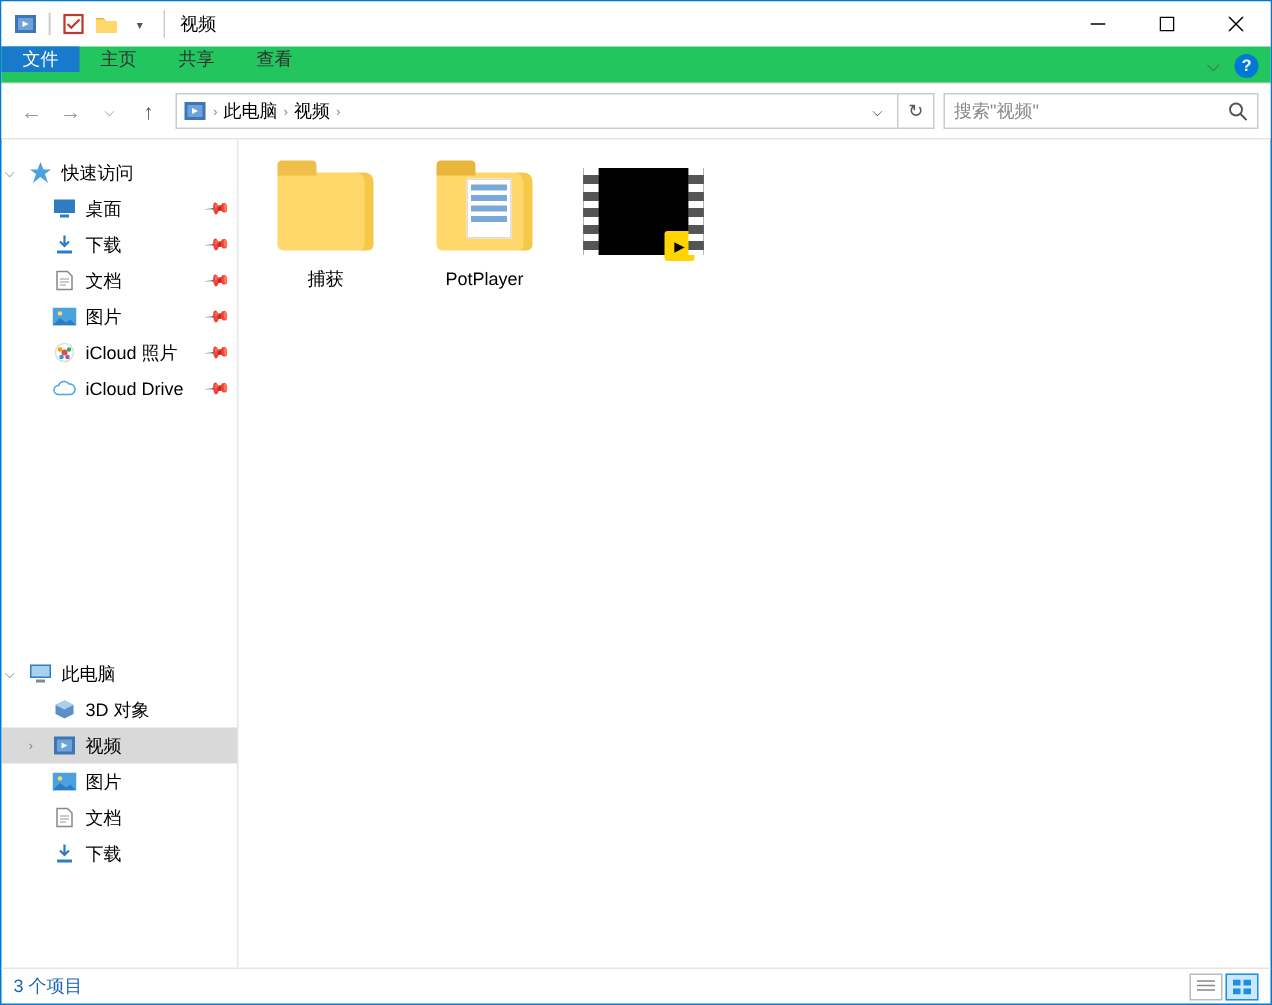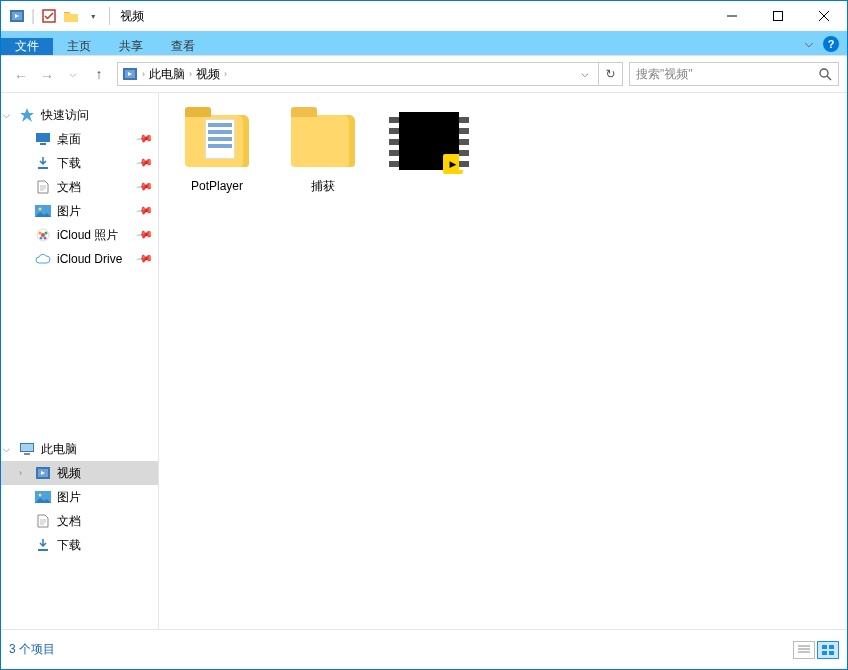--- a/index.html
+++ b/index.html
@@ -5,21 +5,21 @@
 * { box-sizing: border-box; margin: 0; padding: 0; font-family: "Segoe UI", "Microsoft YaHei", sans-serif; }
 body { width: 848px; height: 670px; background: linear-gradient(90deg, #0078d7 0%, #0078d7 2px, transparent 2px), linear-gradient(270deg, #0078d7 0%, #0078d7 2px, transparent 2px), linear-gradient(180deg, #0078d7 0%, #0078d7 2px, transparent 2px); overflow: hidden; }
 .window { width: 848px; height: 670px; background: #fff; display: flex; flex-direction: column; border: 1px solid #0078d7; }
 .titlebar { height: 30px; display: flex; align-items: center; padding-left: 8px; background: #fff; }
 .titlebar .icons-left { display: flex; gap: 6px; align-items: center; }
 .titlebar .sep { width: 1px; height: 18px; background: #ccc; margin: 0 8px; }
 .titlebar .title { font-size: 12px; color: #000; margin-left: 2px; }
 .titlebar .spacer { flex: 1; }
 .titlebar .win-controls { display: flex; }
 .titlebar .win-btn { width: 46px; height: 30px; display: flex; align-items: center; justify-content: center; font-size: 10px; }
-.ribbon-tabs { height: 25px; display: flex; align-items: flex-end; background: #7dd3fc; border-bottom: 1px solid #e1e1e1; position: relative; }
+.ribbon-tabs { height: 25px; display: flex; align-items: flex-start; background: #22c55e; border-bottom: 1px solid #e1e1e1; position: relative; }
 .ribbon-tab { padding: 0 14px; font-size: 12px; display: flex; align-items: center; color: #333; }
 .ribbon-tab.file { background: #1979ca; color: #fff; }
 .ribbon-right { position: absolute; right: 8px; top: 0; height: 25px; display: flex; align-items: center; gap: 10px; }
 .nav-row { height: 36px; display: flex; align-items: center; padding: 4px 8px; gap: 6px; background: #fff; }
 .nav-arrows { display: flex; align-items: center; gap: 2px; }
 .nav-arrow { width: 24px; height: 24px; display: flex; align-items: center; justify-content: center; color: #999; font-size: 14px; }
 .nav-up { color: #555; }
 .addr-bar { flex: 1; height: 24px; border: 1px solid #ccc; display: flex; align-items: center; padding: 0 4px; font-size: 12px; gap: 4px; }
 .addr-bar .crumb { display: flex; align-items: center; gap: 4px; }
 .addr-bar .crumb-sep { color: #888; font-size: 9px; }
@@ -45,21 +45,21 @@
 .folder-shape { width: 64px; height: 52px; background: #ffd76b; border-radius: 2px 6px 4px 4px; position: relative; box-shadow: inset -6px 0 0 #f5c847; }
 .folder-shape::before { content: ""; position: absolute; top: -8px; left: 0; width: 26px; height: 10px; background: #e8b63a; border-radius: 3px 3px 0 0; }
 .folder-shape.empty::before { background: #f0bf4a; }
 .folder-preview { position: absolute; top: 4px; left: 20px; width: 30px; height: 40px; background: #fff; border: 1px solid #ddd; }
 .folder-preview .stripe { height: 4px; background: #7aa8d8; margin: 3px 2px; }
 .video-thumb { width: 84px; height: 58px; background: #000; position: relative; border-left: 10px solid #555; border-right: 10px solid #555; }
 .video-thumb::before, .video-thumb::after { content: ""; position: absolute; width: 10px; top: 0; bottom: 0; background-image: repeating-linear-gradient(#fff 0 5px, #555 5px 11px); }
 .video-thumb::before { left: -10px; }
 .video-thumb::after { right: -10px; }
 .video-badge { position: absolute; right: -4px; bottom: -4px; width: 20px; height: 20px; background: #ffd400; border-radius: 2px; display: flex; align-items: center; justify-content: center; font-size: 9px; color: #000; }
-.statusbar { height: 40px; border-top: 1px solid #e5e5e5; display: flex; align-items: center; padding: 0 8px; font-size: 12px; color: #1a66b3; }
+.statusbar { height: 24px; border-top: 1px solid #e5e5e5; display: flex; align-items: center; padding: 0 8px; font-size: 12px; color: #1a66b3; }
 .view-toggles { margin-left: auto; display: flex; gap: 2px; }
 .view-toggle { width: 22px; height: 18px; border: 1px solid #bbb; display: flex; align-items: center; justify-content: center; font-size: 10px; }
 .view-toggle.active { border-color: #1a8fe6; background: #cce8ff; }
 svg { display: block; }
 .help-circle { width: 16px; height: 16px; border-radius: 50%; background: #0078d7; color: #fff; display: flex; align-items: center; justify-content: center; font-size: 11px; font-weight: bold; }
 </style>
 </head>
 <body>
 
 <div class="window">
@@ -242,20 +242,29 @@
         <span class="chev-root">⌵</span>
         <span class="icon-box">
             <svg width="16" height="14">
               <rect x="1" y="1" width="14" height="9" fill="#2e7cc2"></rect>
               <rect x="2" y="2" width="12" height="7" fill="#a8d0ef"></rect>
               <rect x="5" y="11" width="6" height="2" fill="#888"></rect>
             </svg>
           </span>
         <span>此电脑</span>
       </div>
+      <div class="tree-item sub">
+        <span class="icon-box">
+            <svg width="14" height="14">
+              <path d="M7 1l6 3v6l-6 3-6-3V4z" fill="#5a8fc7"></path>
+              <path d="M7 1l6 3-6 3-6-3z" fill="#a8d0ef"></path>
+            </svg>
+          </span>
+        <span>3D 对象</span>
+      </div>
       <div class="tree-item sub selected">
         <span class="chev" style="left:18px;">›</span>
         <span class="icon-box">
             <svg width="16" height="16">
               <rect x="1" y="2" width="14" height="12" fill="#3c76b5"></rect>
               <rect x="3" y="4" width="10" height="8" fill="#6da3da"></rect>
               <polygon points="6,6 6,10 10,8" fill="#fff"></polygon>
             </svg>
           </span>
         <span>视频</span>
@@ -284,41 +293,41 @@
             <svg width="14" height="14">
               <path d="M7 1v7M4 5l3 3 3-3" stroke="#2e7cc2" stroke-width="1.5" fill="none"></path>
               <rect x="2" y="11" width="10" height="2" fill="#2e7cc2"></rect>
             </svg>
           </span>
         <span>下载</span>
       </div>
     </div>
 
     <div class="content">
+      <div class="item">
+        <div class="thumb">
+            <div class="folder-shape empty"></div>
+          </div>
+        <div class="label">捕获</div>
+      </div>
       <div class="item">
         <div class="thumb">
             <div class="folder-shape">
               <div class="folder-preview">
                 <div class="stripe"></div>
                 <div class="stripe"></div>
                 <div class="stripe"></div>
                 <div class="stripe"></div>
               </div>
             </div>
           </div>
         <div class="label">PotPlayer</div>
       </div>
       <div class="item">
         <div class="thumb">
-            <div class="folder-shape empty"></div>
-          </div>
-        <div class="label">捕获</div>
-      </div>
-      <div class="item">
-        <div class="thumb">
             <div class="video-thumb">
               <div class="video-badge">▶</div>
             </div>
           </div>
       </div>
     </div>
   </div>
 
   <div class="statusbar">
     <span>3 个项目</span>

